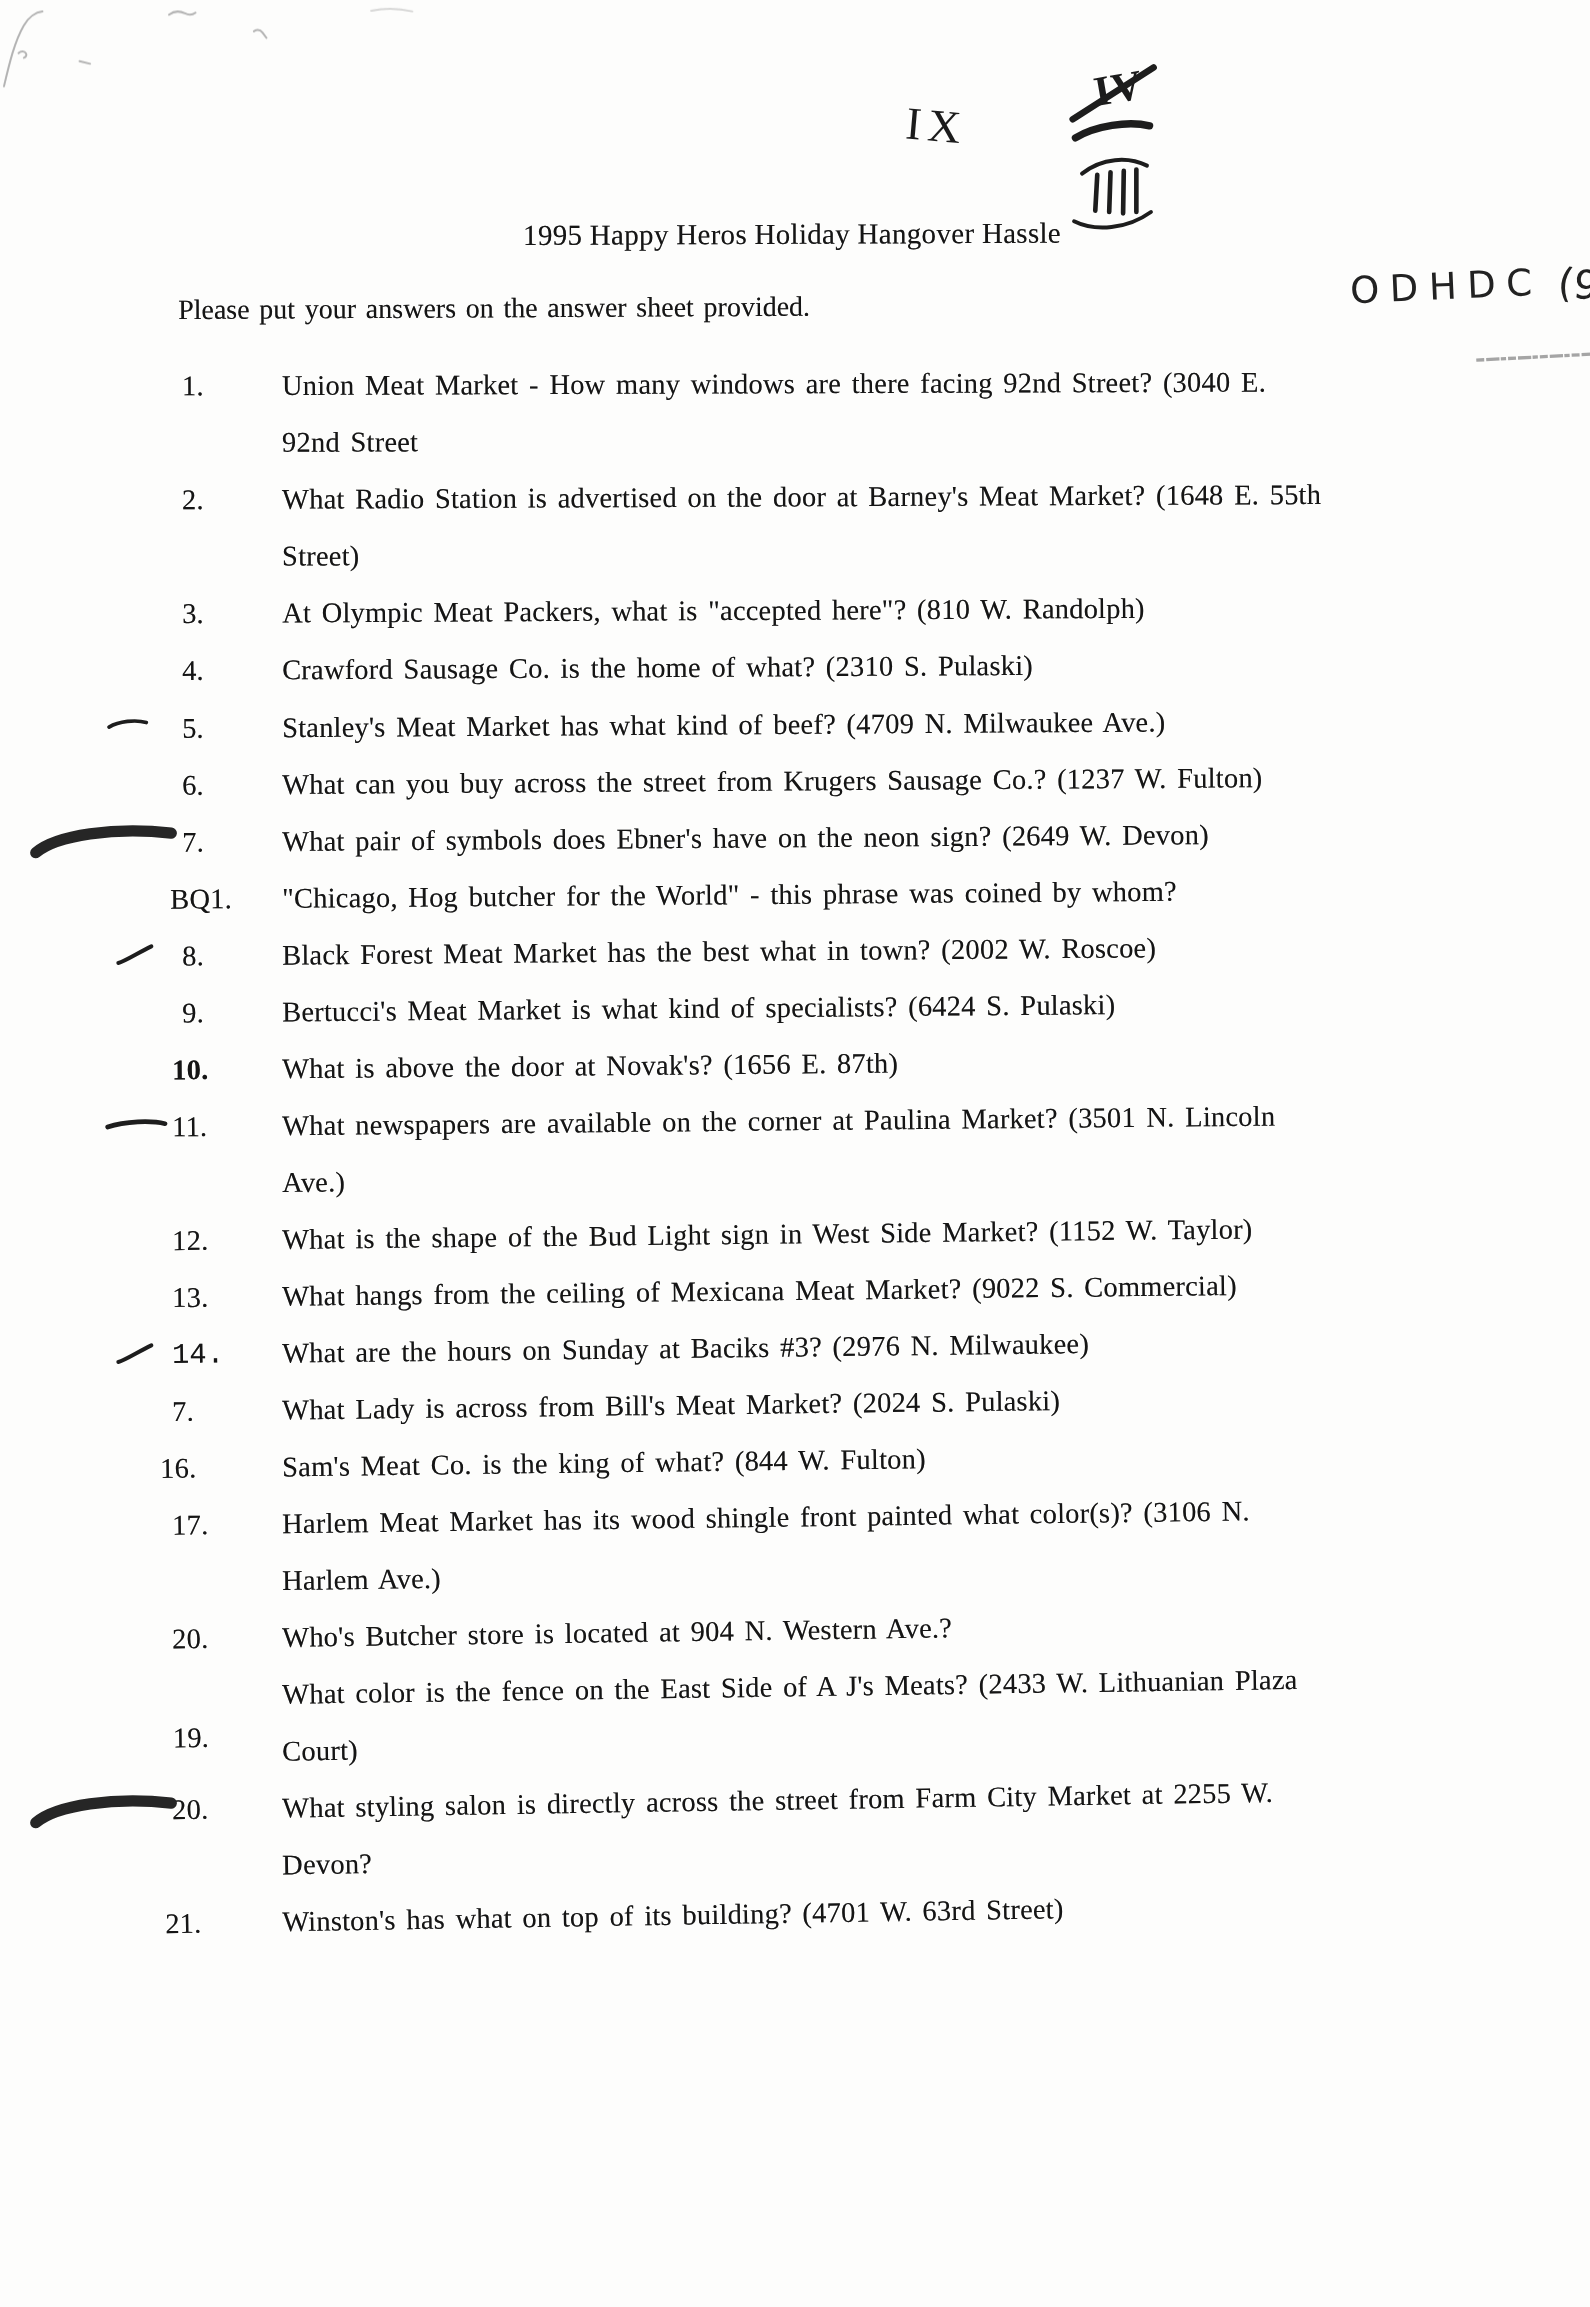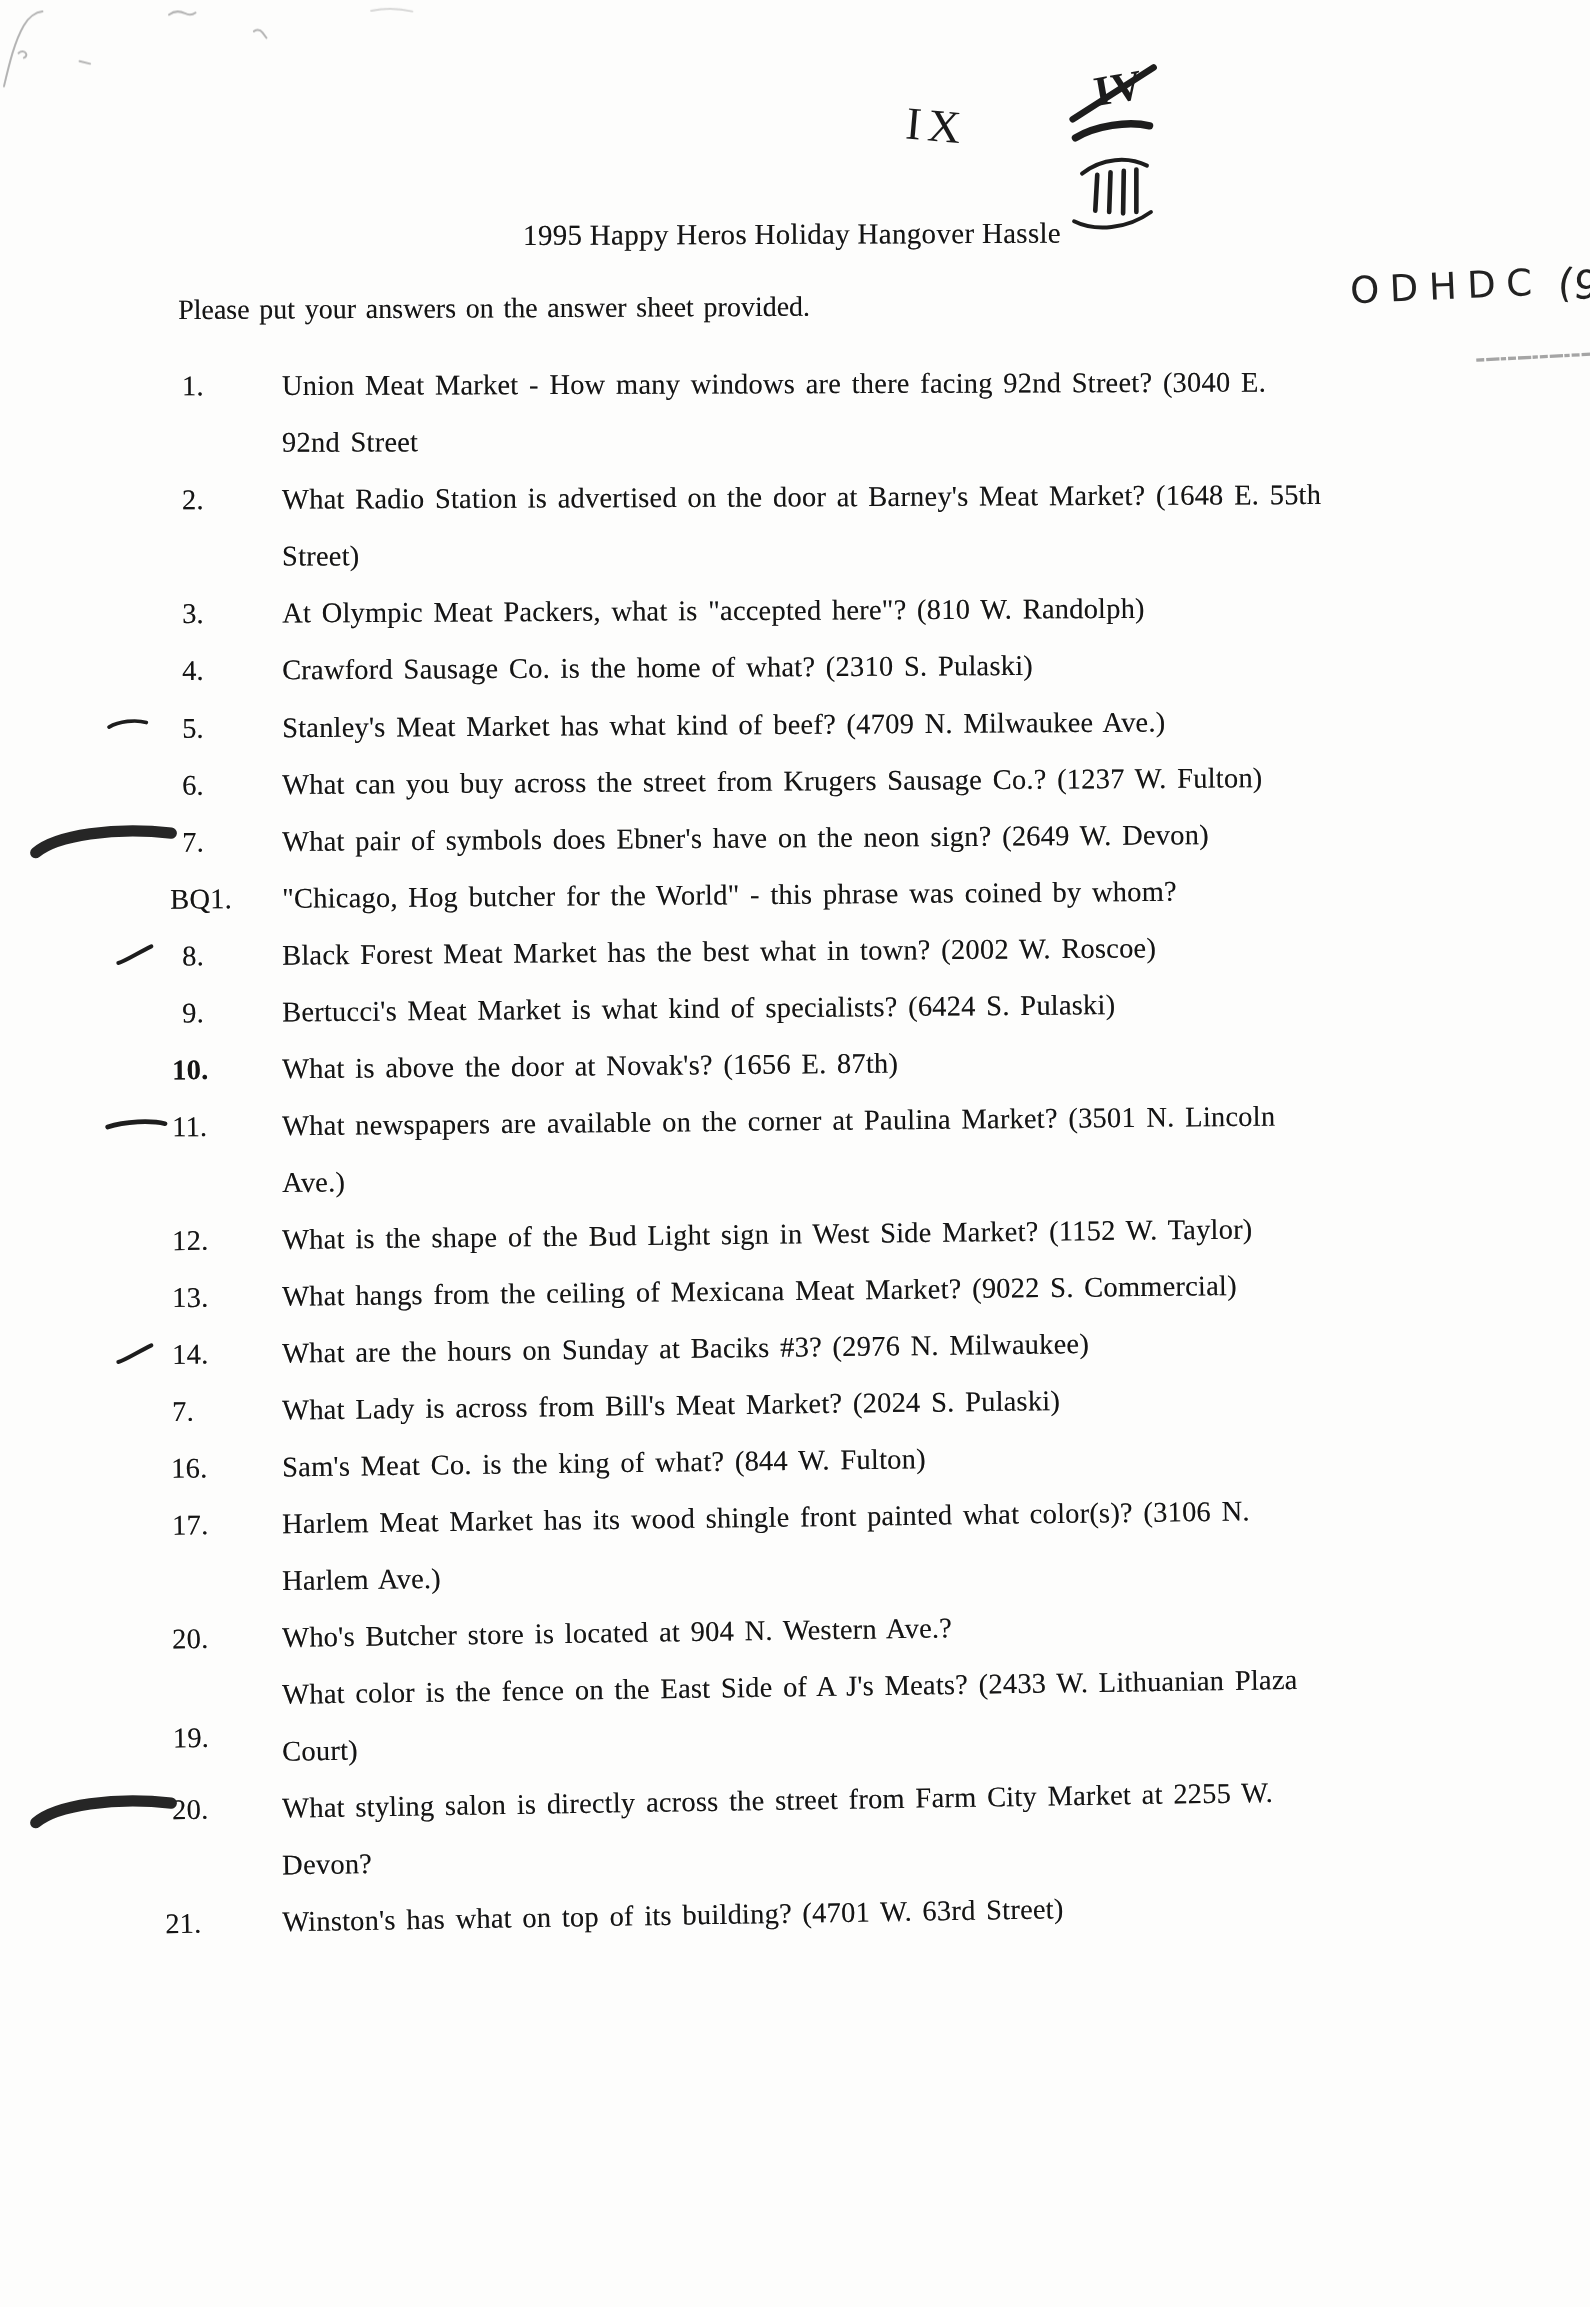--- a/index.html
+++ b/index.html
@@ -160,34 +160,34 @@
       </div>
       <div class="q-line" style="top: 1227px; transform: rotate(-0.62deg);">
         <span class="q-num" style="left: 172px;">12.</span>
         <span class="q-text">What is the shape of the Bud Light sign in West Side Market? (1152 W. Taylor)</span>
       </div>
       <div class="q-line" style="top: 1284px; transform: rotate(-0.65deg);">
         <span class="q-num" style="left: 172px; font-family: Liberation Serif, serif;">13.</span>
         <span class="q-text">What hangs from the ceiling of Mexicana Meat Market? (9022 S. Commercial)</span>
       </div>
       <div class="q-line" style="top: 1341px; transform: rotate(-0.68deg);">
-        <span class="q-num" style="left: 172px;">14.</span>
+        <span class="q-num" style="left: 172px; font-family: Liberation Mono, monospace;">14.</span>
         <span class="q-text">What are the hours on Sunday at Baciks #3? (2976 N. Milwaukee)</span>
       </div>
       <div class="mark" style="left: 115px; top: 1342px;">
         <svg width="41" height="24" viewBox="0 0 62 36">
           <path d="M5,30 C15,28 34,15 55,5" stroke="#1d1d1d" stroke-width="6" fill="none" stroke-linecap="round"></path>
         </svg>
       </div>
       <div class="q-line" style="top: 1398px; transform: rotate(-0.7deg);">
         <span class="q-num" style="left: 172px;">7.</span>
         <span class="q-text">What Lady is across from Bill's Meat Market? (2024 S. Pulaski)</span>
       </div>
       <div class="q-line" style="top: 1455px; transform: rotate(-0.73deg);">
-        <span class="q-num" style="left: 171px;">16.</span>
+        <span class="q-num" style="left: 160px;">16.</span>
         <span class="q-text">Sam's Meat Co. is the king of what? (844 W. Fulton)</span>
       </div>
       <div class="q-line" style="top: 1512px; transform: rotate(-0.76deg);">
         <span class="q-num" style="left: 172px;">17.</span>
         <span class="q-text">Harlem Meat Market has its wood shingle front painted what color(s)? (3106 N.</span>
       </div>
       <div class="q-line" style="top: 1569px; transform: rotate(-0.79deg);">
         <span class="q-text">Harlem Ave.)</span>
       </div>
       <div class="q-line" style="top: 1626px; transform: rotate(-0.82deg);">

